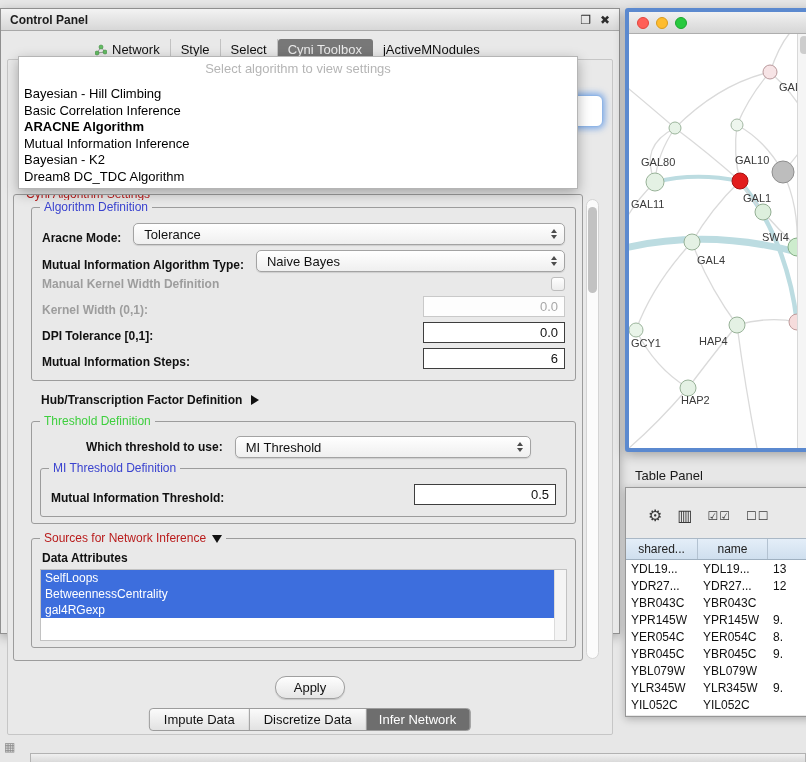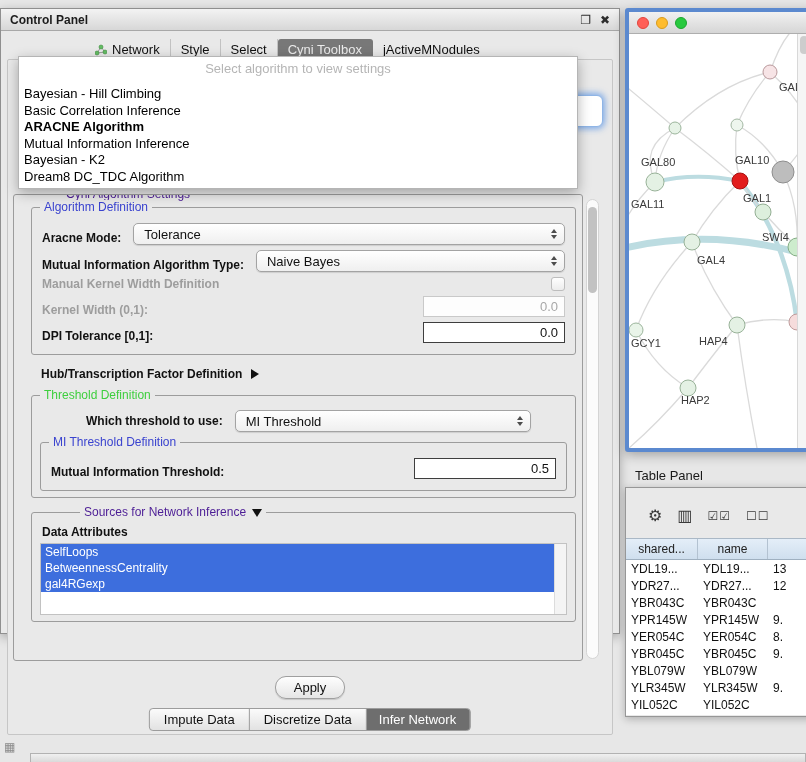--- a/index.html
+++ b/index.html
@@ -32,21 +32,21 @@
         box-shadow:0 4px 12px rgba(0,0,0,.3); z-index:10; padding-bottom:3px; }
   .popup-placeholder { color:#b5b5b5; text-align:center; font-size:13px; padding:4px 0 10px 0; }
   .popup-item { font-size:13px; color:#000; padding-left:5px; height:16.5px; line-height:16.5px; white-space:nowrap; }
   .popup-item.selected { font-weight:bold; }
 
   
   .settings { position:absolute; left:12px; top:185px; width:570px; height:467px;
         border:1px solid #9c9c9c; border-radius:3px; padding:12px 6px 0 17px; overflow:hidden; }
   .settings > .gtitle { left:8px; }
   .gtitle { position:absolute; top:-8px; background:#e9e9e9; padding:0 4px; font-size:12px; line-height:15px; white-space:nowrap; }
-  .t-black { color:#4c1d95;margin-left:40px; } .t-blue { color:#3a43cf; } .t-green { color:#3ecf3e; }
+  .t-black { color:#b91c1c; } .t-blue { color:#3a43cf; } .t-green { color:#3ecf3e; }
 
   .group { position:relative; border:1px solid #9c9c9c; border-radius:3px; padding:10px 8px 6px 8px; }
   .frow { display:flex; align-items:flex-end; margin:5px 2px; }
   .lbl { font-size:12px; font-weight:bold; color:#111; white-space:nowrap; }
   .lbl.disabled { color:#9d9d9d; }
 
   .combo { flex:1; margin-left:12px; height:22px; border:1px solid #a3a3a3; border-radius:5px;
         background:linear-gradient(#ffffff,#efefef); display:flex; align-items:center;
         padding:0 7px 0 10px; font-size:13px; color:#111; box-shadow:0 1px 1px rgba(0,0,0,.12); }
   .combo.fixed { flex:none; width:296px; }
@@ -214,20 +214,24 @@
         <div class="frow">
           <span class="lbl disabled">Kernel Width (0,1):</span>
           <div class="field disabled">0.0</div>
         </div>
 
         <div class="frow">
           <span class="lbl">DPI Tolerance [0,1]:</span>
           <div class="field">0.0</div>
         </div>
 
+        <div class="frow">
+          <span class="lbl">Mutual Information Steps:</span>
+          <div class="field">6</div>
+        </div>
       </div>
 
       <div class="hub-row">
         <span>Hub/Transcription Factor Definition</span>
         <span class="tri-right"></span>
       </div>
 
       <div class="group mt14">
         <span class="gtitle t-green">Threshold Definition</span>
 

